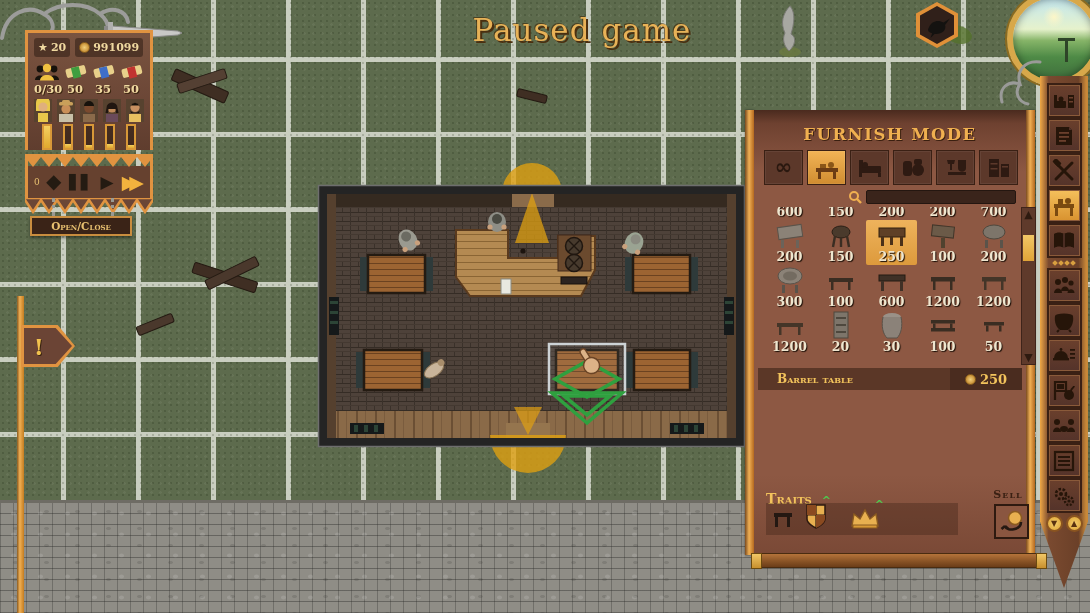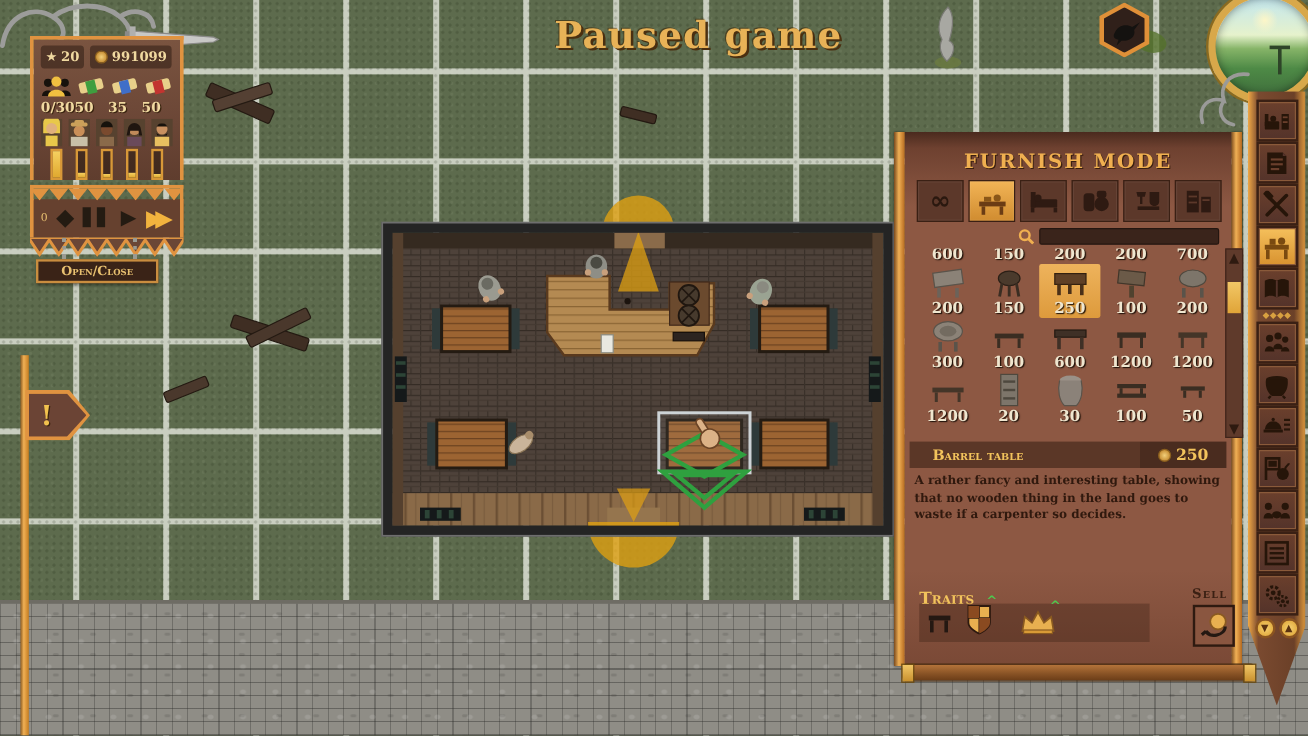--- a/index.html
+++ b/index.html
@@ -21,38 +21,38 @@
     background-color:#8f8d86;
     background-image:
       radial-gradient(rgba(255,255,255,0.12) 2px, transparent 3px),
       radial-gradient(rgba(30,30,28,0.14) 2px, transparent 3px),
       repeating-linear-gradient(0deg, rgba(40,40,38,0.4) 0 1px, transparent 1px 11px),
       repeating-linear-gradient(90deg, rgba(40,40,38,0.3) 0 1px, transparent 1px 13px);
     background-size:27px 21px,31px 17px,auto,auto;
     border-top:3px solid #6e6c64;}
   
   #paused-title{left:452px;top:12px;width:260px;text-align:center;font-size:31px;
-    color:#e8b257;letter-spacing:1px;font-weight:bold;
+    color:#e8b257;letter-spacing:1px;font-weight:normal;
     text-shadow:2px 2px 0 #4a2f10, -1px -1px 0 rgba(60,40,10,.6);}
   
   #hud{left:25px;top:30px;width:128px}
   .b-top{border:3px solid #e09340;border-bottom:none;background:linear-gradient(180deg,#7a5440,#6b4636 60%,#5f3d2e);
     padding:5px 6px 0 6px}
   .b-mid{border-left:3px solid #e09340;border-right:3px solid #e09340;background:#66412f;
     display:flex;align-items:center;justify-content:space-between;padding:2px 6px;height:32px}
   .cur-row{display:flex;gap:5px;margin-bottom:4px}
   .cur-box{background:rgba(30,18,10,.45);border-radius:3px;display:flex;align-items:center;
     gap:3px;padding:1px 4px;height:19px}
   .cur-box span{font-size:11px;font-weight:bold;color:#f0d9a0}
   .star{color:#f5c542;font-family:"DejaVu Sans",sans-serif;font-size:12px;line-height:1}
   .coin{width:11px;height:11px;border-radius:50%;background:radial-gradient(#f2cf7a,#c89036 70%);
     border:1px solid #8a5f1e;flex:0 0 auto}
   .res-row{display:flex;justify-content:space-between;align-items:flex-end;height:20px;margin-bottom:1px}
   .res-vals{display:flex;justify-content:space-between;margin-bottom:3px}
-  .res-vals span{font-size:11.5px;font-weight:bold;color:#f0d9a0;width:26px;
+  .res-vals span{font-size:11.5px;font-weight:bold;color:#f0d9a0;width:26px;text-align:center;
     text-shadow:1px 1px 0 #3a2410}
   .port-row{display:flex;justify-content:space-between;margin-bottom:2px}
   .meter-row{display:flex;justify-content:space-around;margin-bottom:4px;padding:0 2px}
   .meter{width:10px;height:26px;border:2px solid #d89838;background:rgba(20,12,6,.4);
     display:flex;flex-direction:column;justify-content:flex-end}
   .meter i{display:block;background:linear-gradient(#f5d060,#e0a82e)}
   .ctl{font-family:"DejaVu Sans",sans-serif;line-height:1;color:#241b12;font-size:17px;font-weight:bold}
   .ctl.ff{color:#f2b33e;letter-spacing:-7px;padding-right:7px;font-size:19px}
   .speed0{font-size:9px;color:#e8c070}
   .zigzag{display:block}
@@ -710,21 +710,20 @@
 
       <div class="infobar">
         <div class="nm">
           <span>Barrel table</span>
         </div>
         <div class="pr">
           <i class="coin"></i>
           <span>250</span>
         </div>
       </div>
-      <div class="desc">A rather fancy and interesting table, showing that no wooden thing in the land goes to waste if a carpenter so decides.</div>
 
       <div class="traits-label">Traits</div>
       <div class="traitsbar">
         <div class="ticon-wrap">
           <svg width="24" height="24" viewBox="0 0 24 24">
               <g fill="#241812">
             <rect x="2" y="8" width="18" height="4"></rect>
                 <rect x="3" y="12" width="3" height="10"></rect>
                 <rect x="15" y="12" width="3" height="10"></rect>
               </g>

